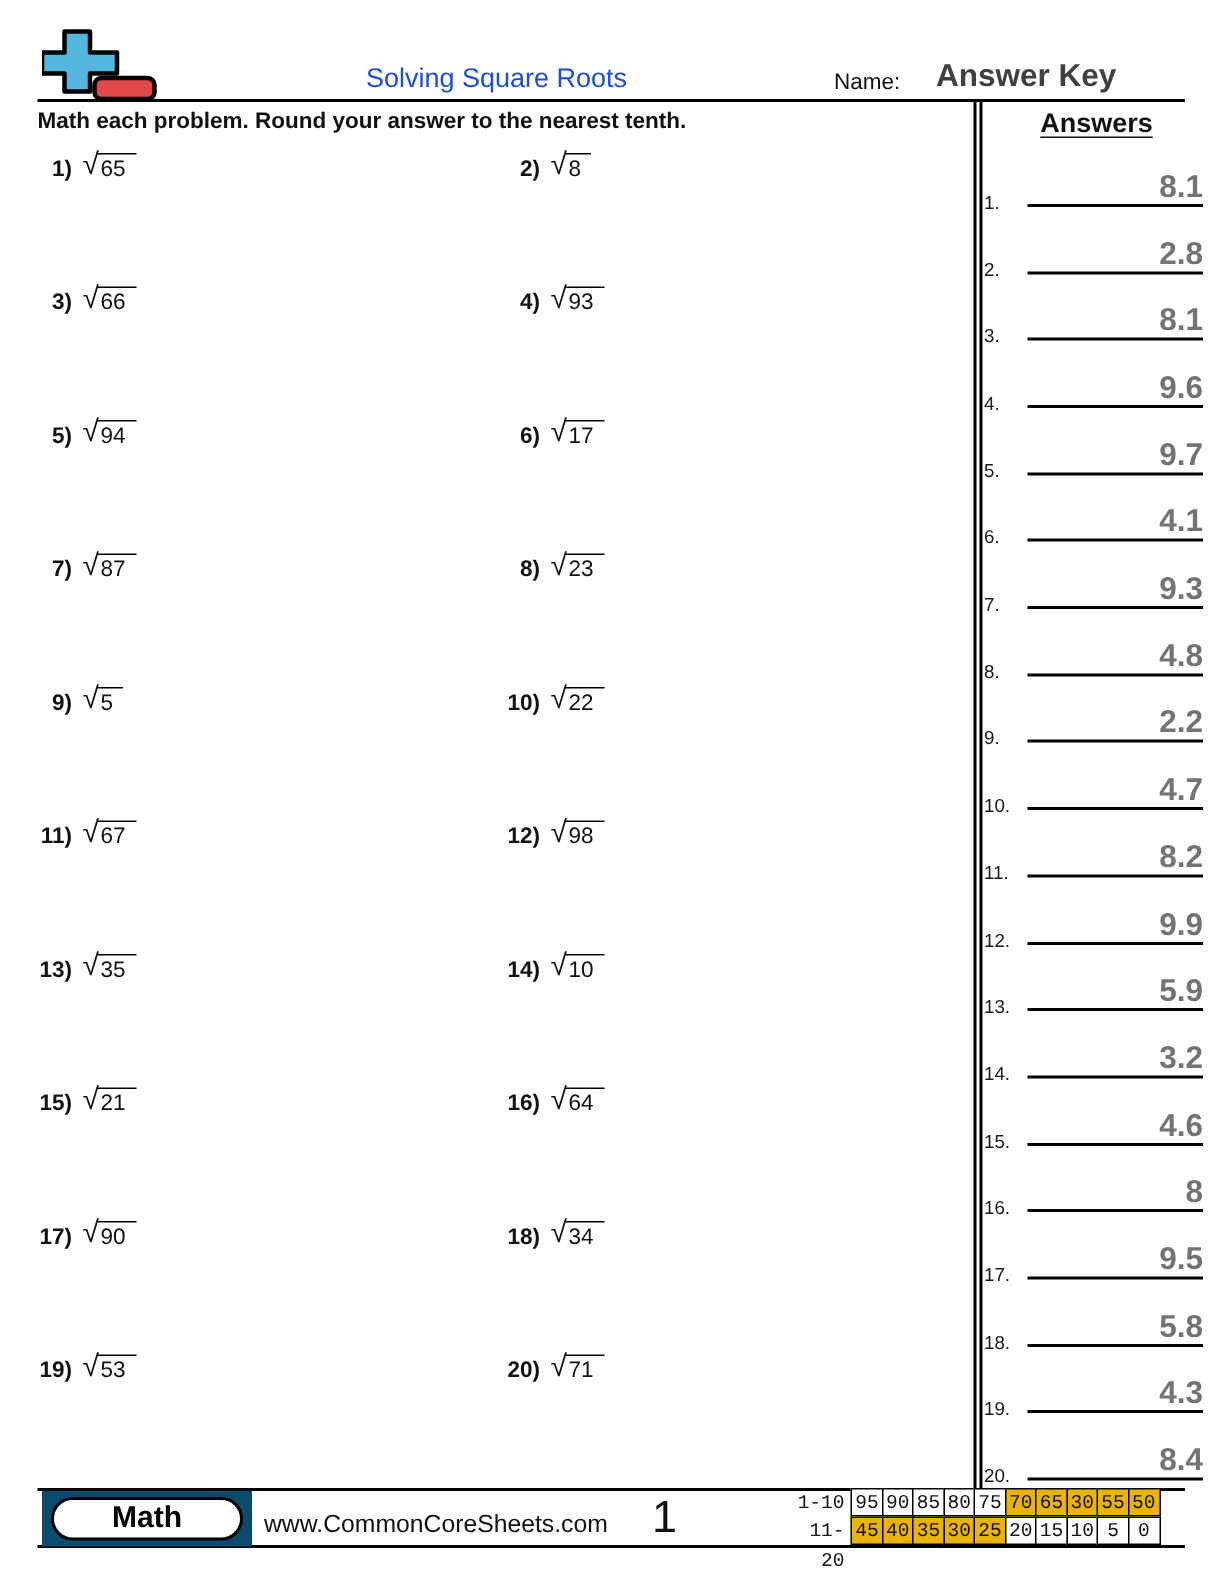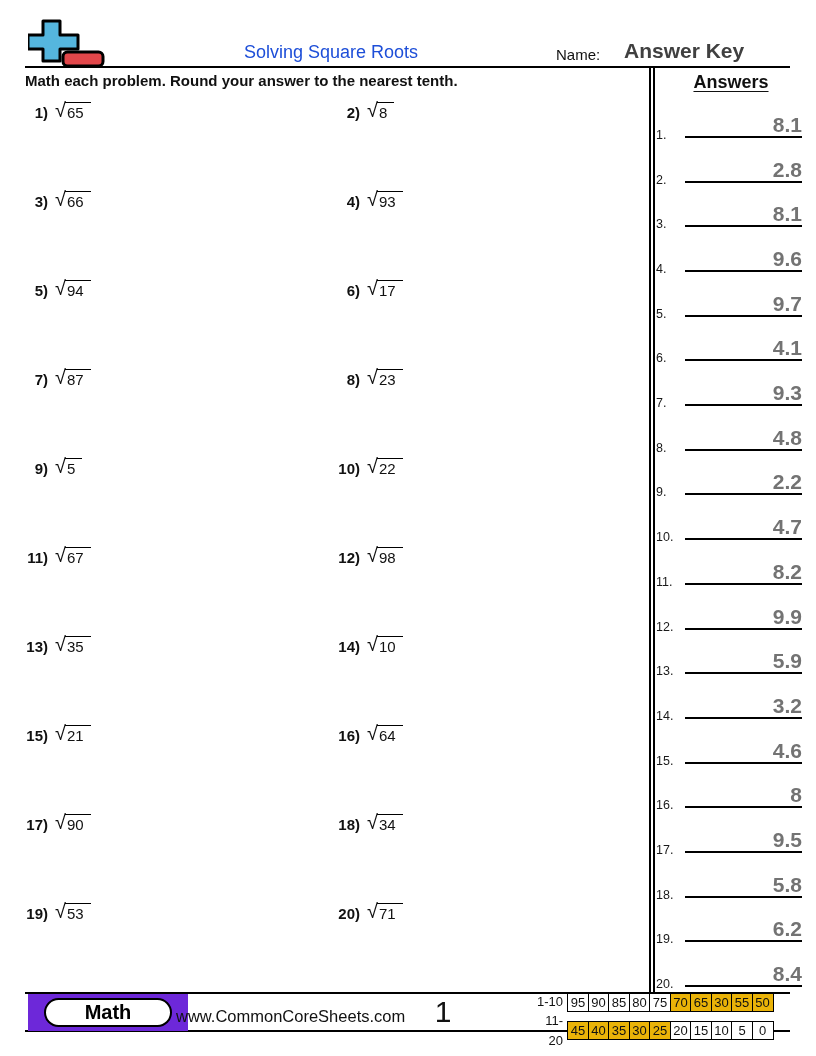--- a/index.html
+++ b/index.html
@@ -43,33 +43,33 @@
   .answer-row { position:relative; height:44.7px; }
   .answer-line { position:absolute; left:29px; right:4px; bottom:0; border-bottom:2px solid #000; }
   .answer-num { position:absolute; left:0; bottom:-4px; font-size:12.5px; color:#1a1a1a; }
   .answer-val { position:absolute; left:29px; right:4px; bottom:1px; text-align:right;
                 font-size:21px; font-weight:bold; color:#737373; }
 
   
   .footer-rule-top    { position:absolute; left:25px; top:992px;  width:765px; height:2px; background:#000; }
   .footer-rule-bottom { position:absolute; left:25px; top:1030px; width:765px; height:2px; background:#000; }
   .brand-box {
-    position:absolute; left:28px; top:994px; width:160px; height:37px; background:#6d28d9;
+    position:absolute; left:28px; top:994px; width:140px; height:37px; background:#0c4a6e;
     display:flex; align-items:center; justify-content:center;
   }
   .brand-pill {
     width:128px; height:29px; background:#fff; border:2.5px solid #000; border-radius:15px;
     display:flex; align-items:center; justify-content:center;
     font-size:20px; font-weight:bold; color:#000;
   }
   .website { position:absolute; left:176px; top:1007px; font-size:16.5px; }
   .page-number { position:absolute; left:418px; top:995px; width:50px; text-align:center; font-size:30px; }
 
   .score-table { position:absolute; left:531px; top:992px; font-size:13px; }
-  .score-row { display:flex; align-items:center; }
+  .score-row { display:flex; align-items:flex-start;font-family:Liberation Mono, monospace; }
   .score-row + .score-row { margin-top:-1.5px; }
   .score-label { width:36px; text-align:right; padding-right:4px; line-height:20px; }
   .score-cells { display:flex; }
   .score-cell {
     width:22px; border:1.5px solid #000; text-align:center; line-height:17px;
     background:#fff; font-size:13px;
   }
   .score-cell + .score-cell { margin-left:-1.5px; }
   .score-cell.shaded { background:#eab308; }
 </style>
@@ -320,21 +320,21 @@
       <span class="answer-val">9.5</span>
       <span class="answer-line"></span>
     </div>
       <div class="answer-row">
       <span class="answer-num">18.</span>
       <span class="answer-val">5.8</span>
       <span class="answer-line"></span>
     </div>
       <div class="answer-row">
       <span class="answer-num">19.</span>
-      <span class="answer-val">6.2</span>
+      <span class="answer-val">4.3</span>
       <span class="answer-line"></span>
     </div>
       <div class="answer-row">
       <span class="answer-num">20.</span>
       <span class="answer-val">8.4</span>
       <span class="answer-line"></span>
     </div>
     </div>
 
   <div class="footer-rule-top"></div>

